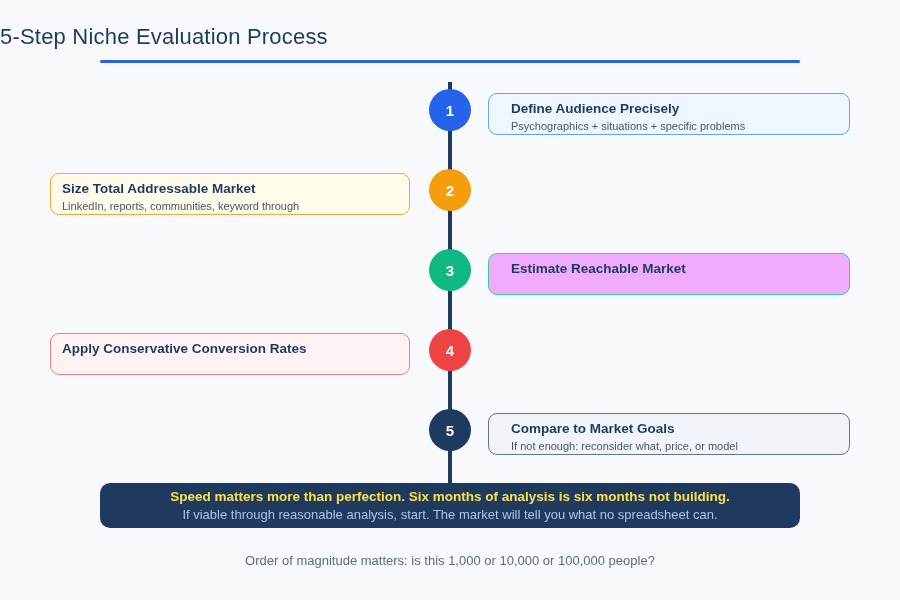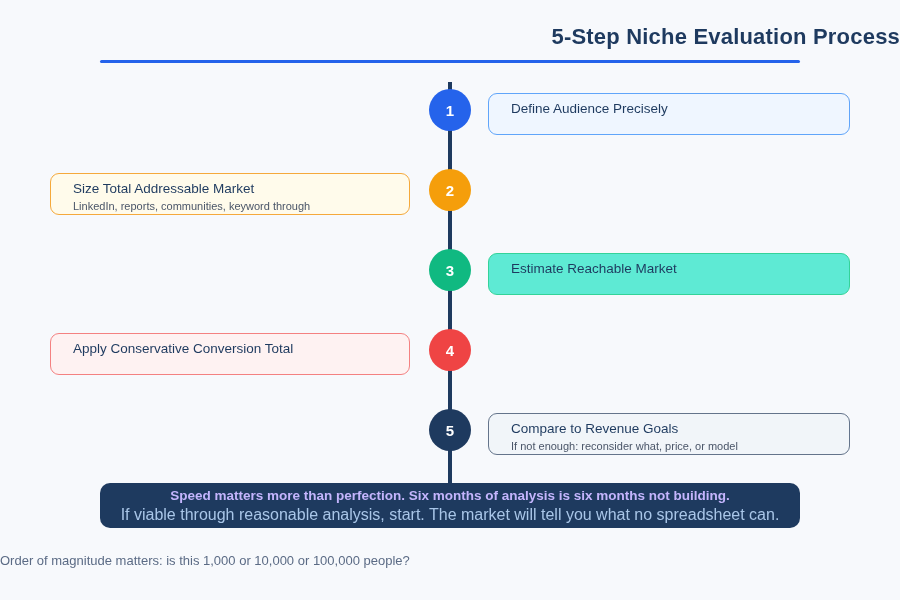--- a/index.html
+++ b/index.html
@@ -7,21 +7,21 @@
   body {
     font-family: "Liberation Sans", sans-serif;
     background: #f7f9fc;
     position: relative;
     overflow: hidden;
   }
   .canvas { position: absolute; inset: 0; width: 900px; height: 600px; }
 
   .page-title {
     position: absolute; top: 24px; left: 0; width: 900px;
-    text-align: right; font-size: 22px; font-weight: bold; color: #1e3a5f;
+    text-align: left; font-size: 22px; font-weight: normal; color: #1e3a5f;
     letter-spacing: 0.2px;
   }
   .title-underline {
     position: absolute; left: 100px; top: 60px; width: 700px; height: 3px;
     background: #2563eb; border-radius: 2px;
   }
 
   .timeline-line {
     position: absolute; left: 448px; top: 82px; width: 4px; height: 401px;
     background: #1e3a5f;
@@ -36,63 +36,64 @@
   .circle-2 { top: 169px; background: #f59e0b; }
   .circle-3 { top: 249px; background: #10b981; }
   .circle-4 { top: 329px; background: #ef4444; }
   .circle-5 { top: 409px; background: #1e3a5f; }
 
   .step-box {
     position: absolute; height: 42px; border-radius: 9px;
     padding: 7px 22px 0 22px;
   }
   .box-right { left: 488px; width: 362px; }
-  .box-left  { left: 50px;  width: 360px; }
+  .box-left  { left: 50px;  width: 360px; padding-left: 11px; }
   .box-1 { top: 93px;  background: #eff6ff; border: 1.5px solid #60a5fa; }
   .box-2 { top: 173px; background: #fffbeb; border: 1.5px solid #f5a93b; }
-  .box-3 { top: 253px; background: #5eead4; border: 1.5px solid #34d399; }
+  .box-3 { top: 253px; background: #f0abfc; border: 1.5px solid #34d399; }
   .box-4 { top: 333px; background: #fef2f2; border: 1.5px solid #f48181; }
   .box-5 { top: 413px; background: #f1f5f9; border: 1.5px solid #64748b; }
 
   .step-title {
-    font-size: 13.5px; font-weight: normal; color: #1e3a5f; white-space: nowrap;
+    font-size: 13.5px; font-weight: bold; color: #1e3a5f; white-space: nowrap;
   }
   .step-subtitle {
     font-size: 11px; color: #4a5568; margin-top: 4px; white-space: nowrap;
   }
 
   .banner {
     position: absolute; left: 100px; top: 483px; width: 700px; height: 45px;
     background: #1e3a5f; border-radius: 10px;
     display: flex; flex-direction: column; align-items: center; justify-content: center;
     gap: 3px;
   }
-  .banner-headline { font-size: 13.5px; font-weight: bold; color: #c4b5fd; }
-  .banner-subline  { font-size: 16px; color: #a9c6e8; }
+  .banner-headline { font-size: 13.5px; font-weight: bold; color: #fde047; }
+  .banner-subline  { font-size: 13px; color: #a9c6e8; }
 
   .footer-note {
     position: absolute; top: 553px; left: 0; width: 900px;
-    text-align: left; font-size: 13px; color: #5b6b85;
+    text-align: center; font-size: 13px; color: #5b6b85;
   }
 </style>
 </head>
 <body>
 
 <div class="canvas">
 
   <div class="page-title">5-Step Niche Evaluation Process</div>
   <div class="title-underline"></div>
 
   <div class="timeline-line"></div>
 
   <div class="step-circle circle-1">
     <span>1</span>
   </div>
   <div class="step-box box-right box-1">
     <div class="step-title">Define Audience Precisely</div>
+    <div class="step-subtitle">Psychographics + situations + specific problems</div>
   </div>
 
   <div class="step-circle circle-2">
     <span>2</span>
   </div>
   <div class="step-box box-left box-2">
     <div class="step-title">Size Total Addressable Market</div>
     <div class="step-subtitle">LinkedIn, reports, communities, keyword through</div>
   </div>
 
@@ -100,28 +101,28 @@
     <span>3</span>
   </div>
   <div class="step-box box-right box-3">
     <div class="step-title">Estimate Reachable Market</div>
   </div>
 
   <div class="step-circle circle-4">
     <span>4</span>
   </div>
   <div class="step-box box-left box-4">
-    <div class="step-title">Apply Conservative Conversion Total</div>
+    <div class="step-title">Apply Conservative Conversion Rates</div>
   </div>
 
   <div class="step-circle circle-5">
     <span>5</span>
   </div>
   <div class="step-box box-right box-5">
-    <div class="step-title">Compare to Revenue Goals</div>
+    <div class="step-title">Compare to Market Goals</div>
     <div class="step-subtitle">If not enough: reconsider what, price, or model</div>
   </div>
 
   <div class="banner">
     <div class="banner-headline">Speed matters more than perfection. Six months of analysis is six months not building.</div>
     <div class="banner-subline">If viable through reasonable analysis, start. The market will tell you what no spreadsheet can.</div>
   </div>
 
   <div class="footer-note">Order of magnitude matters: is this 1,000 or 10,000 or 100,000 people?</div>
 

